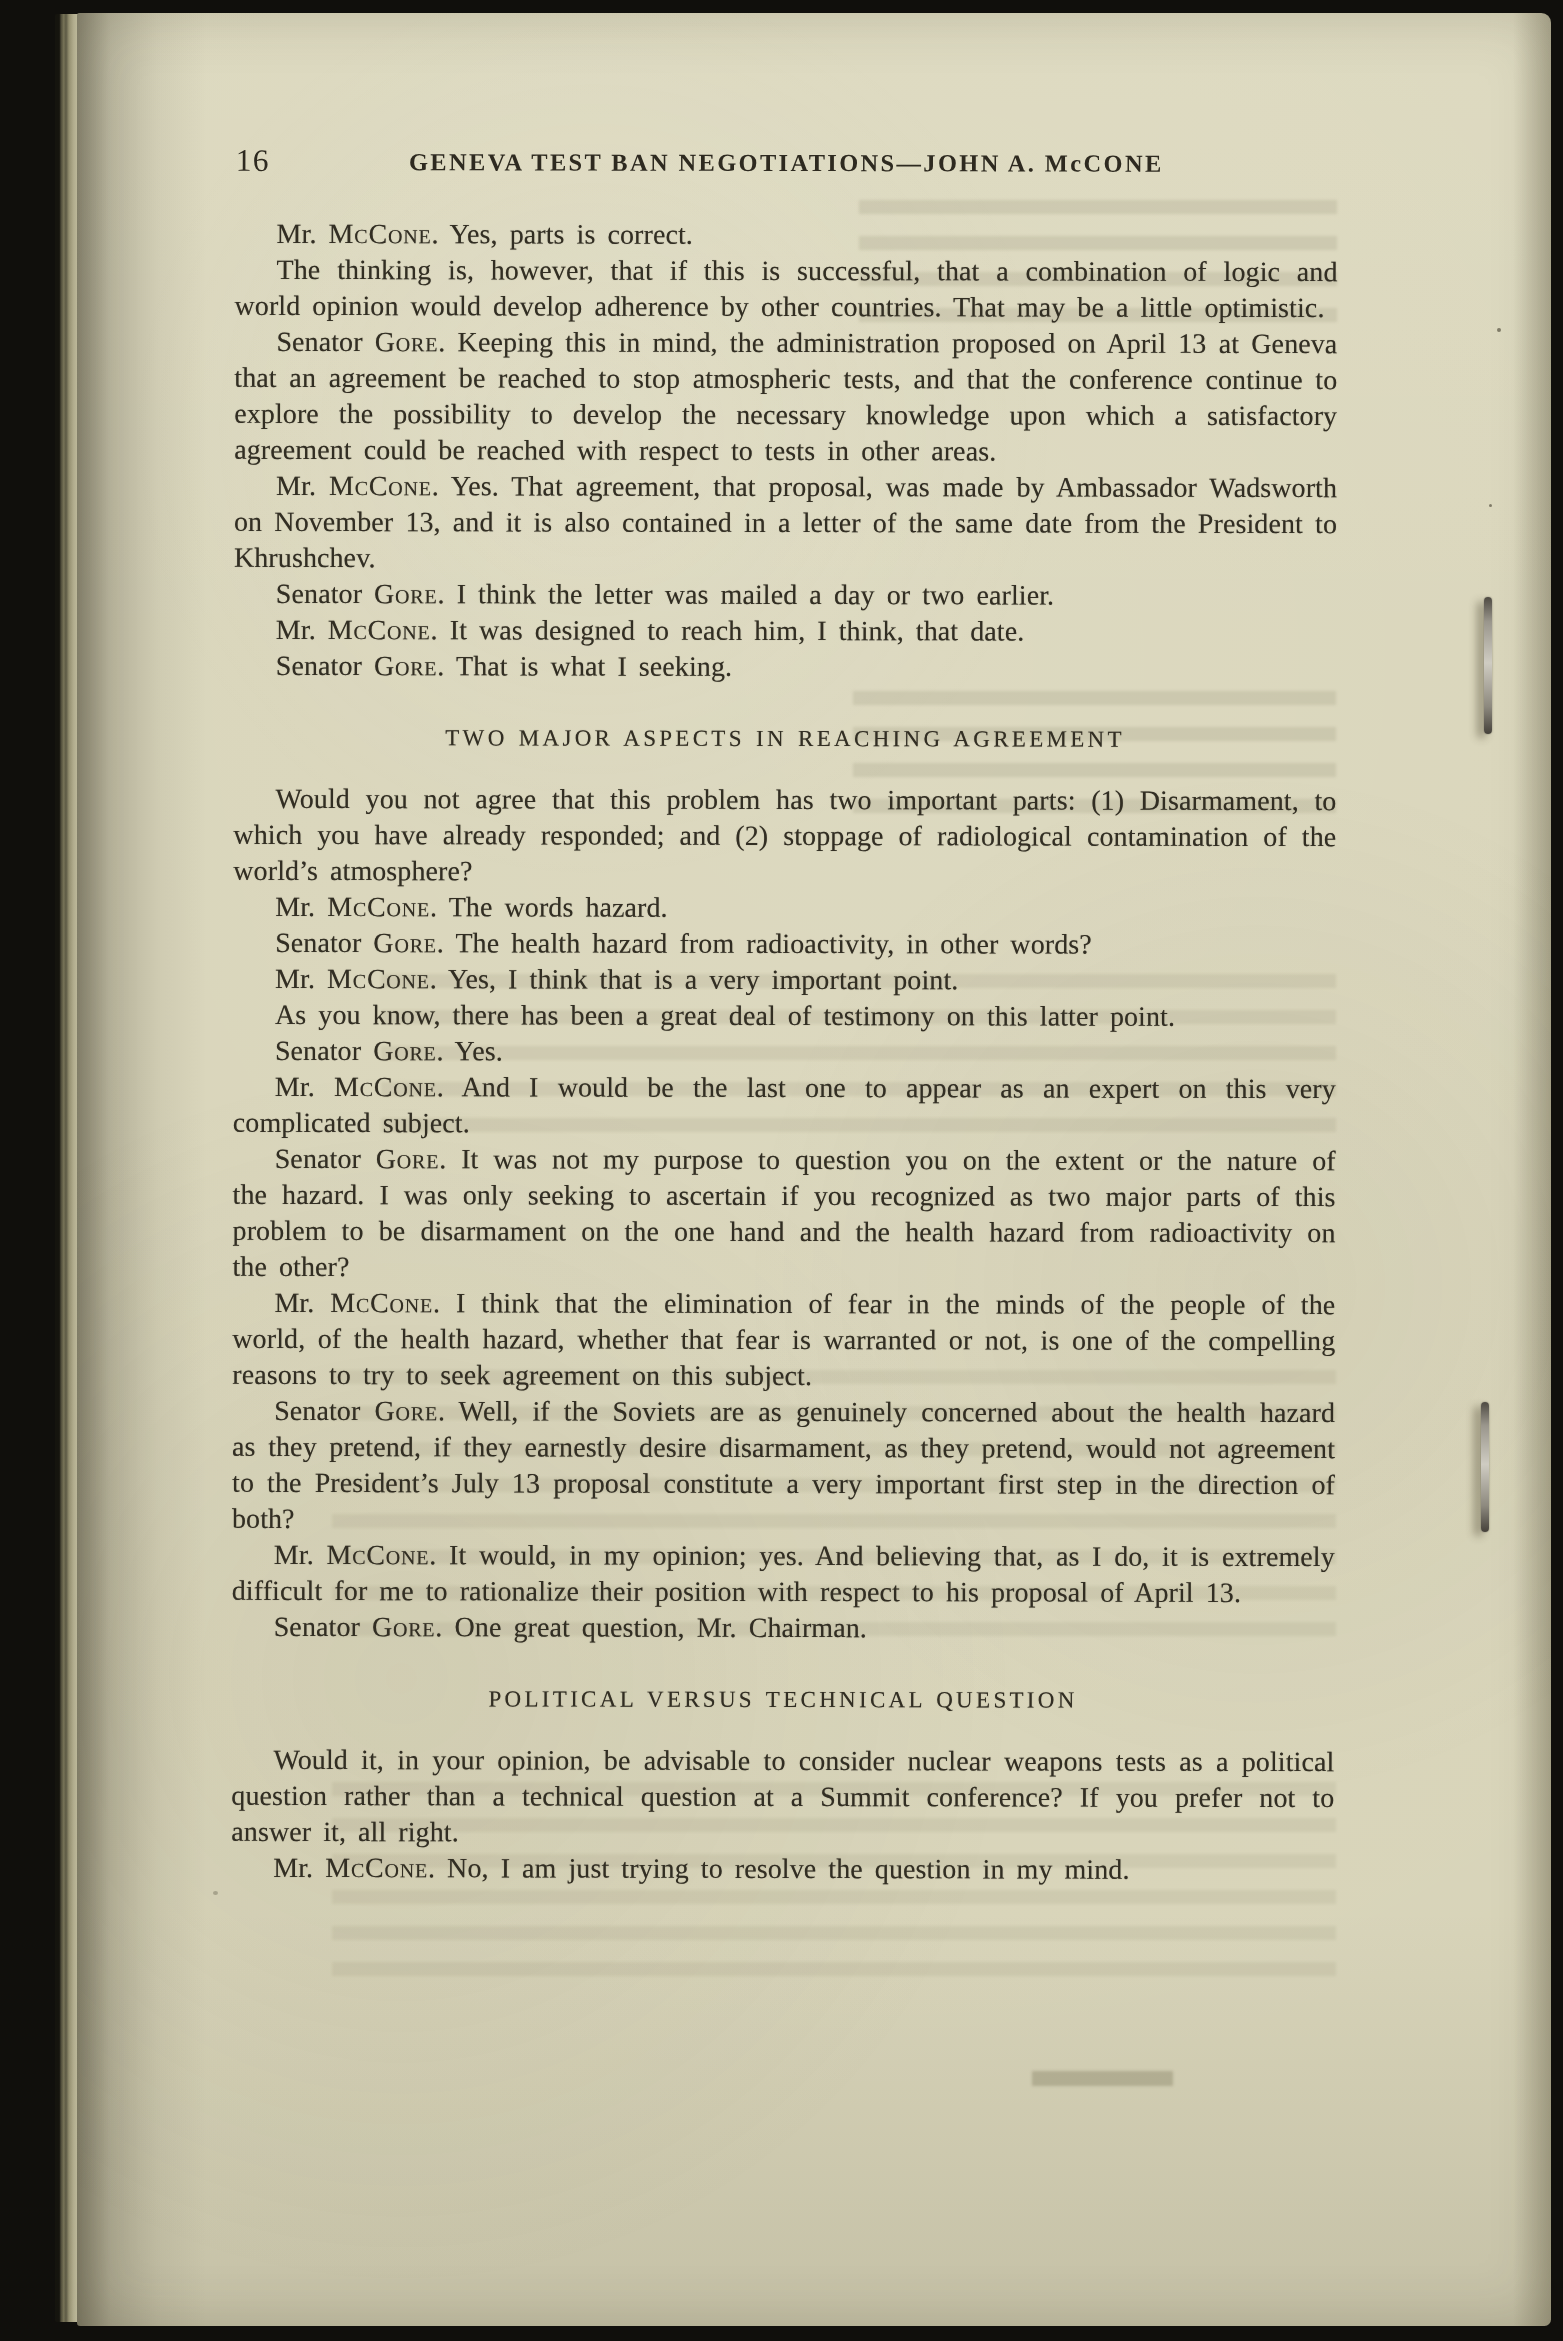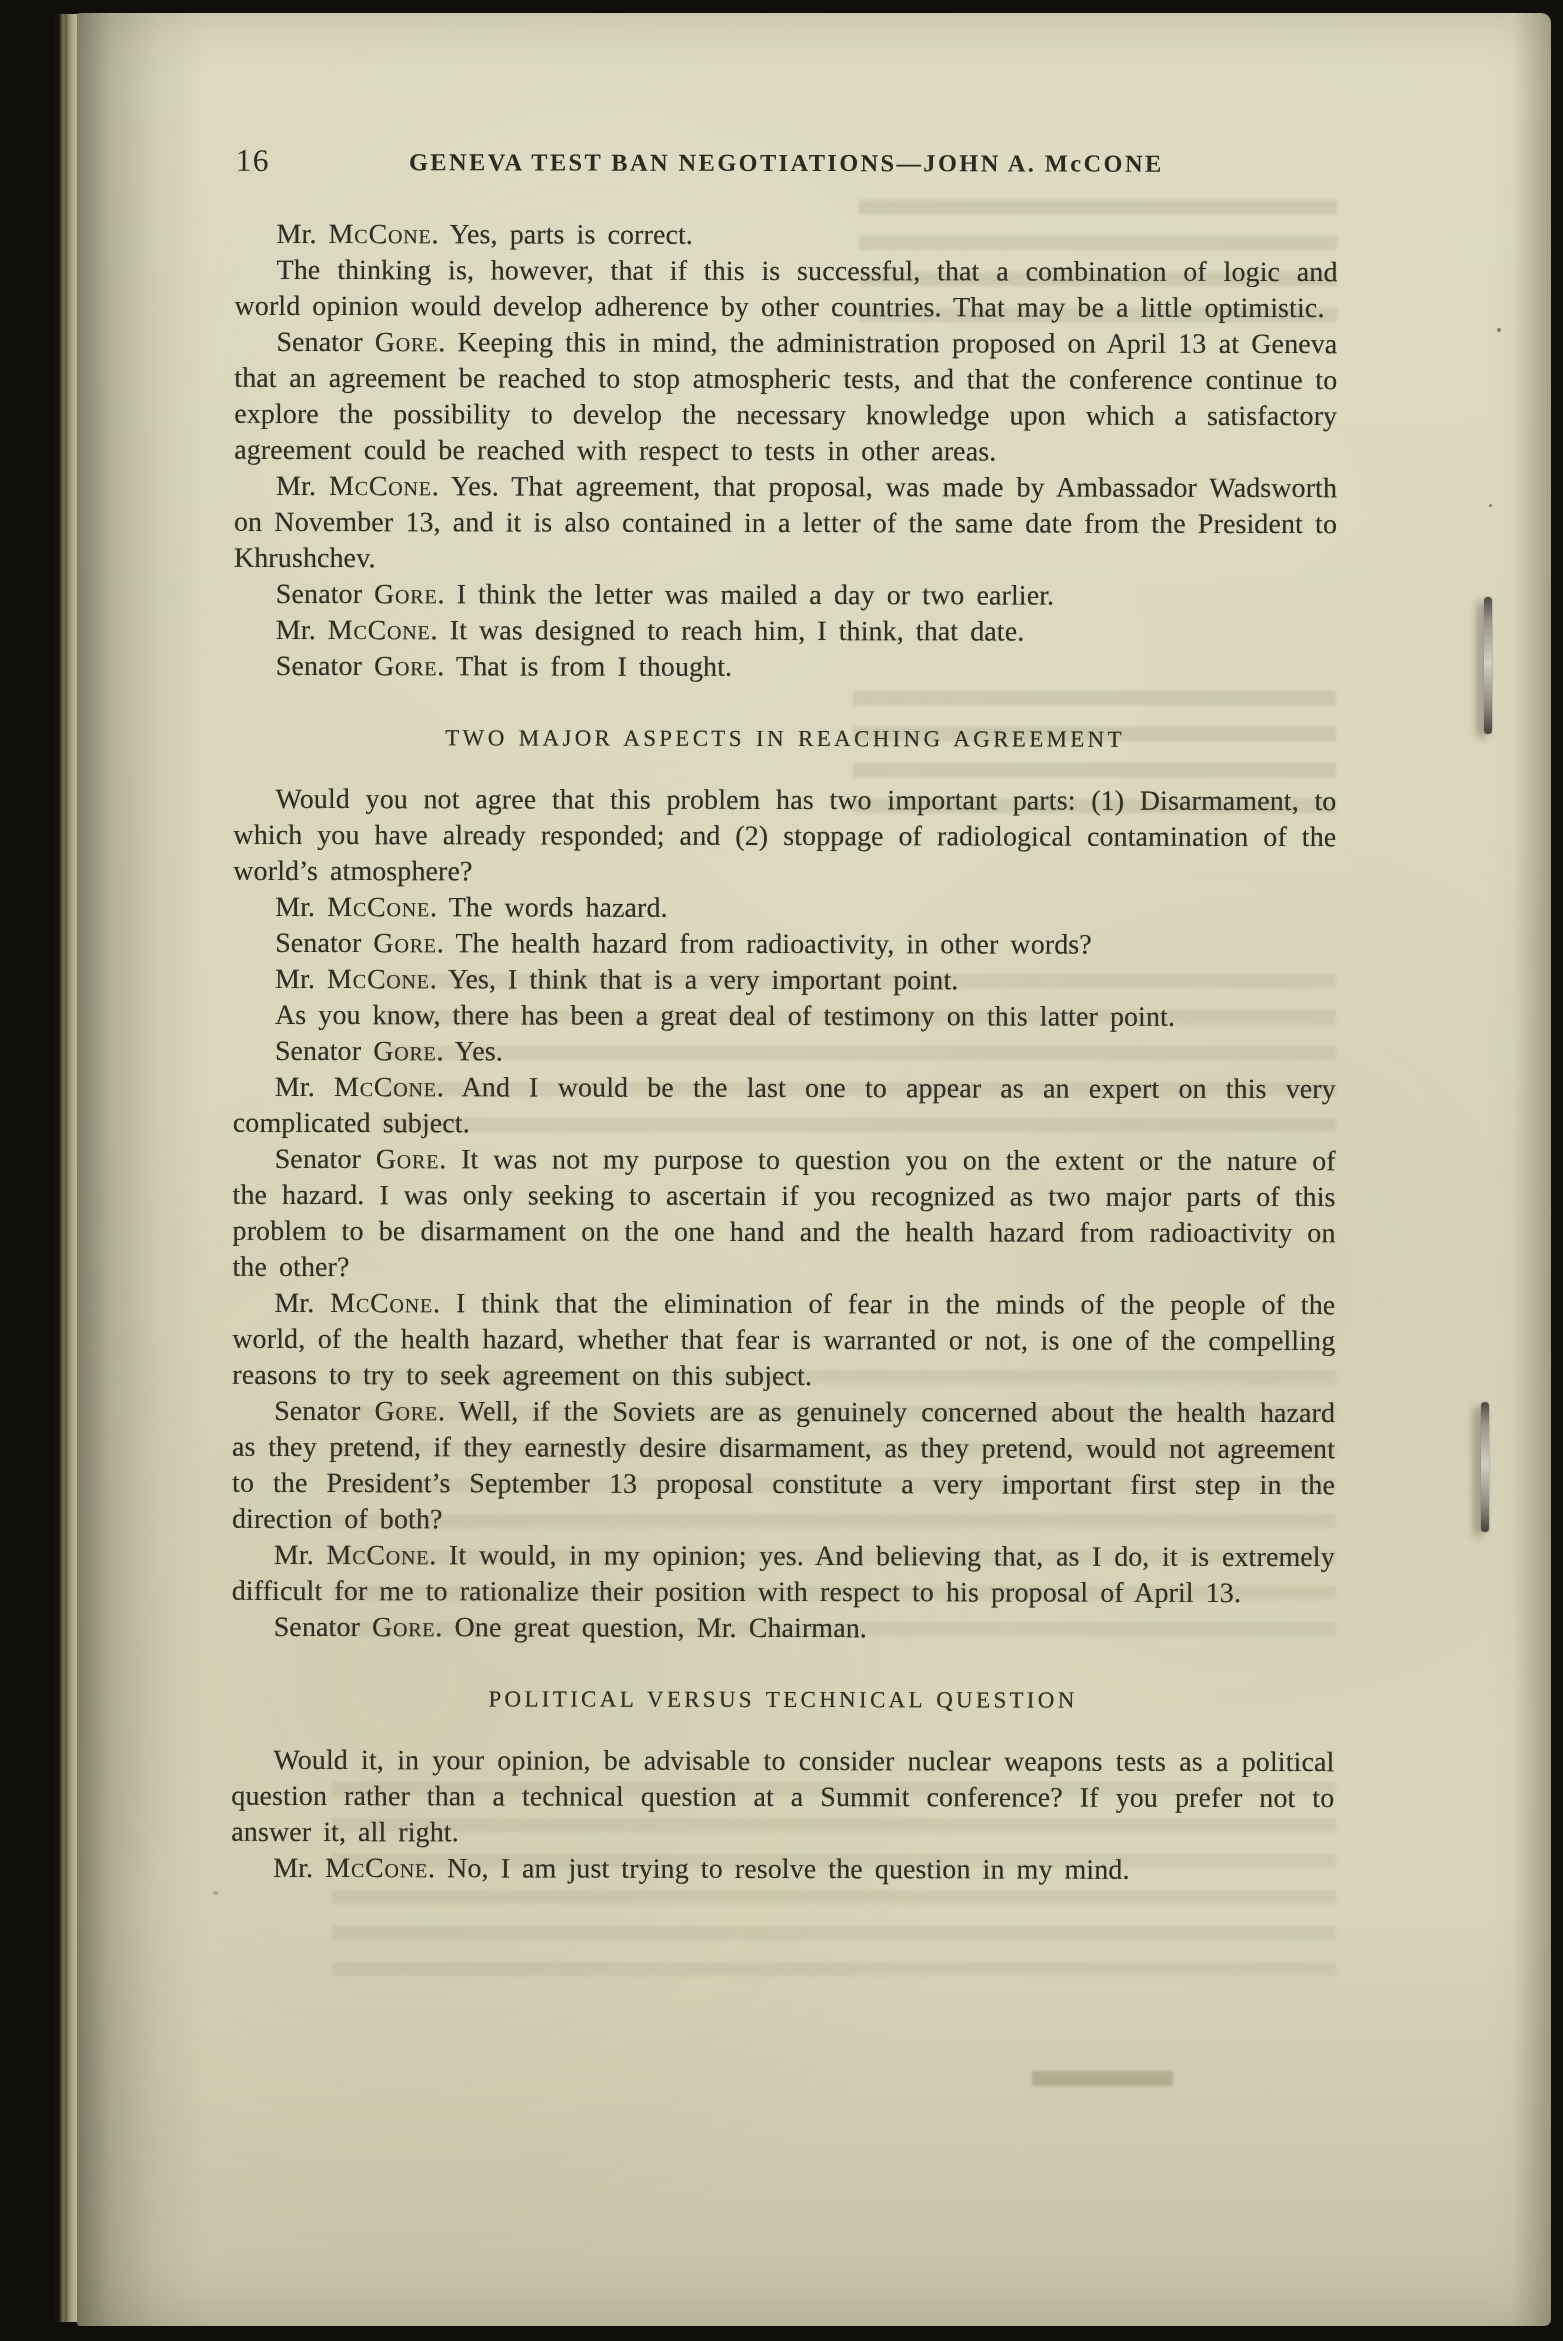--- a/index.html
+++ b/index.html
@@ -167,32 +167,32 @@
         <span class="page-number">16</span>
         <span class="head-title">GENEVA TEST BAN NEGOTIATIONS—JOHN A. McCONE</span>
       </header>
       <main class="body-text">
           <p class="para"><span>Mr. </span><span class="speaker">McCone</span>. <span>Yes, parts is correct.</span></p>
           <p class="para"><span>The thinking is, however, that if this is successful, that a combination of logic and world opinion would develop adherence by other countries.  That may be a little optimistic.</span></p>
           <p class="para"><span>Senator </span><span class="speaker">Gore</span>. <span>Keeping this in mind, the administration proposed on April 13 at Geneva that an agreement be reached to stop atmospheric tests, and that the conference continue to explore the possibility to develop the necessary knowledge upon which a satisfactory agreement could be reached with respect to tests in other areas.</span></p>
           <p class="para"><span>Mr. </span><span class="speaker">McCone</span>. <span>Yes.  That agreement, that proposal, was made by Ambassador Wadsworth on November 13, and it is also contained in a letter of the same date from the President to Khrushchev.</span></p>
           <p class="para"><span>Senator </span><span class="speaker">Gore</span>. <span>I think the letter was mailed a day or two earlier.</span></p>
           <p class="para"><span>Mr. </span><span class="speaker">McCone</span>. <span>It was designed to reach him, I think, that date.</span></p>
-          <p class="para"><span>Senator </span><span class="speaker">Gore</span>. <span>That is from I thought.</span></p>
+          <p class="para"><span>Senator </span><span class="speaker">Gore</span>. <span>That is what I seeking.</span></p>
           <div class="section-heading">TWO MAJOR ASPECTS IN REACHING AGREEMENT</div>
           <p class="para"><span>Would you not agree that this problem has two important parts: (1) Disarmament, to which you have already responded; and (2) stoppage of radiological contamination of the world’s atmosphere?</span></p>
           <p class="para"><span>Mr. </span><span class="speaker">McCone</span>. <span>The words hazard.</span></p>
           <p class="para"><span>Senator </span><span class="speaker">Gore</span>. <span>The health hazard from radioactivity, in other words?</span></p>
           <p class="para"><span>Mr. </span><span class="speaker">McCone</span>. <span>Yes, I think that is a very important point.</span></p>
           <p class="para"><span>As you know, there has been a great deal of testimony on this latter point.</span></p>
           <p class="para"><span>Senator </span><span class="speaker">Gore</span>. <span>Yes.</span></p>
           <p class="para"><span>Mr. </span><span class="speaker">McCone</span>. <span>And I would be the last one to appear as an expert on this very complicated subject.</span></p>
           <p class="para"><span>Senator </span><span class="speaker">Gore</span>. <span>It was not my purpose to question you on the extent or the nature of the hazard.  I was only seeking to ascertain if you recognized as two major parts of this problem to be disarmament on the one hand and the health hazard from radioactivity on the other?</span></p>
           <p class="para"><span>Mr. </span><span class="speaker">McCone</span>. <span>I think that the elimination of fear in the minds of the people of the world, of the health hazard, whether that fear is warranted or not, is one of the compelling reasons to try to seek agreement on this subject.</span></p>
-          <p class="para"><span>Senator </span><span class="speaker">Gore</span>. <span>Well, if the Soviets are as genuinely concerned about the health hazard as they pretend, if they earnestly desire disarmament, as they pretend, would not agreement to the President’s September 13 proposal constitute a very important first step in the direction of both?</span></p>
+          <p class="para"><span>Senator </span><span class="speaker">Gore</span>. <span>Well, if the Soviets are as genuinely concerned about the health hazard as they pretend, if they earnestly desire disarmament, as they pretend, would not agreement to the President’s July 13 proposal constitute a very important first step in the direction of both?</span></p>
           <p class="para"><span>Mr. </span><span class="speaker">McCone</span>. <span>It would, in my opinion; yes.  And believing that, as I do, it is extremely difficult for me to rationalize their position with respect to his proposal of April 13.</span></p>
           <p class="para"><span>Senator </span><span class="speaker">Gore</span>. <span>One great question, Mr. Chairman.</span></p>
           <div class="section-heading">POLITICAL VERSUS TECHNICAL QUESTION</div>
           <p class="para"><span>Would it, in your opinion, be advisable to consider nuclear weapons tests as a political question rather than a technical question at a Summit conference?  If you prefer not to answer it, all right.</span></p>
           <p class="para"><span>Mr. </span><span class="speaker">McCone</span>. <span>No, I am just trying to resolve the question in my mind.</span></p>
         </main>
     </div>
   </div>
 </div>
 

